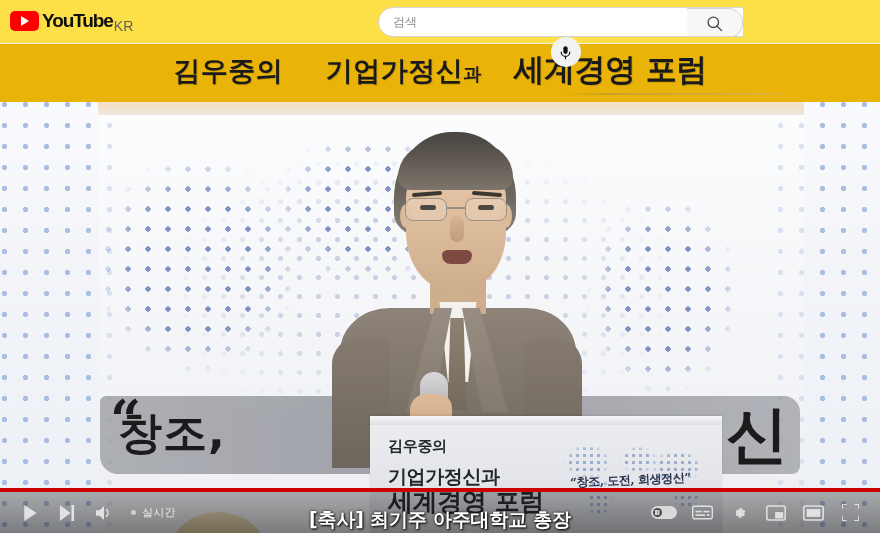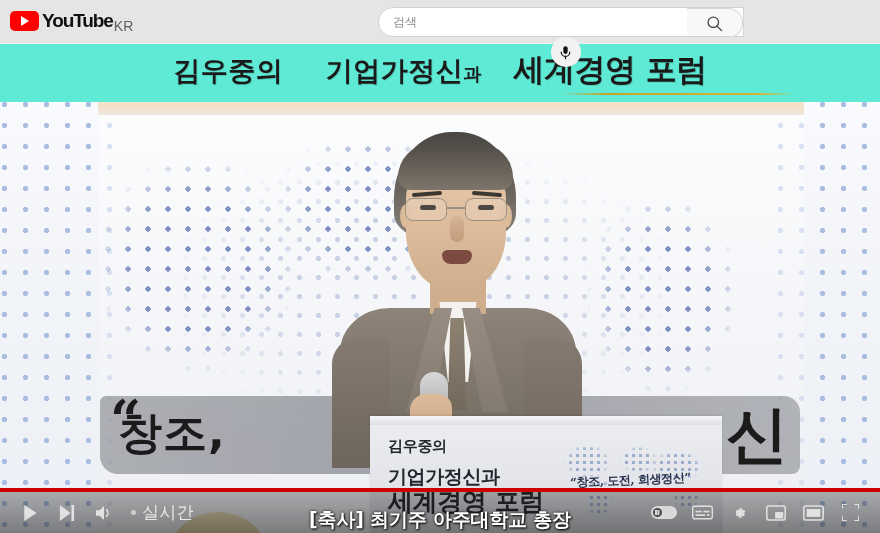--- a/index.html
+++ b/index.html
@@ -15,21 +15,21 @@
     position: relative;
     width: 880px; height: 533px;
     background: #ffffff;
     overflow: hidden;
   }
 
   
   .yt-header {
     position: absolute; top: 0; left: 0;
     width: 880px; height: 44px;
-    background: #e5e5e5;
+    background: #fde047;
     border-bottom: 1px solid #f0f0f0;
     display: flex; align-items: center;
     z-index: 40;
   }
   .yt-logo-wrap {
     display: flex; align-items: flex-start;
     margin-left: 10px;
     height: 24px;
   }
   .yt-play-badge {
@@ -114,21 +114,21 @@
     left: 0; top: 44px;
     width: 880px; height: 489px;
     background: #ffffff;
     overflow: hidden;
   }
 
   
   .banner {
     position: absolute; left: 0; top: 0;
     width: 880px; height: 58px;
-    background: #5eead4;
+    background: #eab308;
     z-index: 6;
   }
   .banner-title {
     position: absolute;
     left: 0; right: 0; top: 5px;
     text-align: center;
     font-family: "DejaVu Sans", sans-serif;
     font-size: 29px;
     font-weight: bold;
     color: #1a1a1a;
@@ -428,21 +428,21 @@
   .ctrl-right { display: flex; align-items: center; margin-left: auto; padding-right: 13px; gap: 3px; }
   .ctrl-btn {
     width: 34px; height: 34px;
     display: flex; align-items: center; justify-content: center;
     cursor: pointer;
     opacity: 0.92;
   }
   .live-label {
     display: flex; align-items: center;
     color: #e8e8e8;
-    font-size: 17px;
+    font-size: 11px;
     margin-left: 7px;
     font-family: "Liberation Sans", sans-serif;
     letter-spacing: 0.2px;
   }
   .live-dot {
     width: 5px; height: 5px; border-radius: 50%;
     background: #cfcfcf;
     margin-right: 6px;
   }
   .autoplay-toggle {

